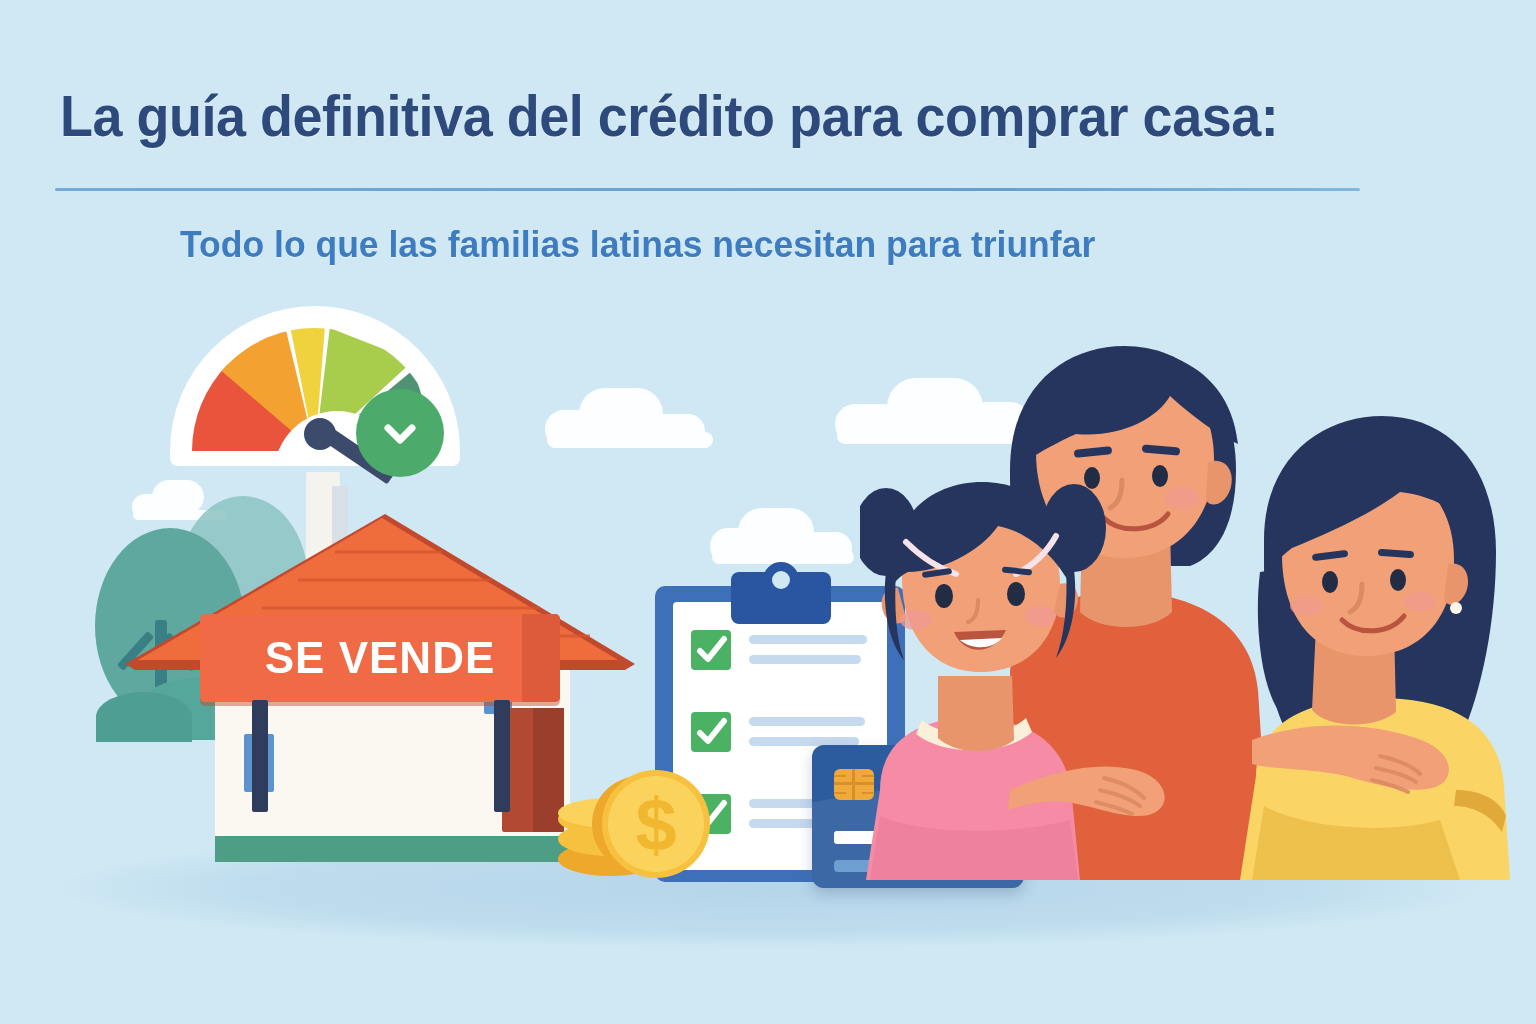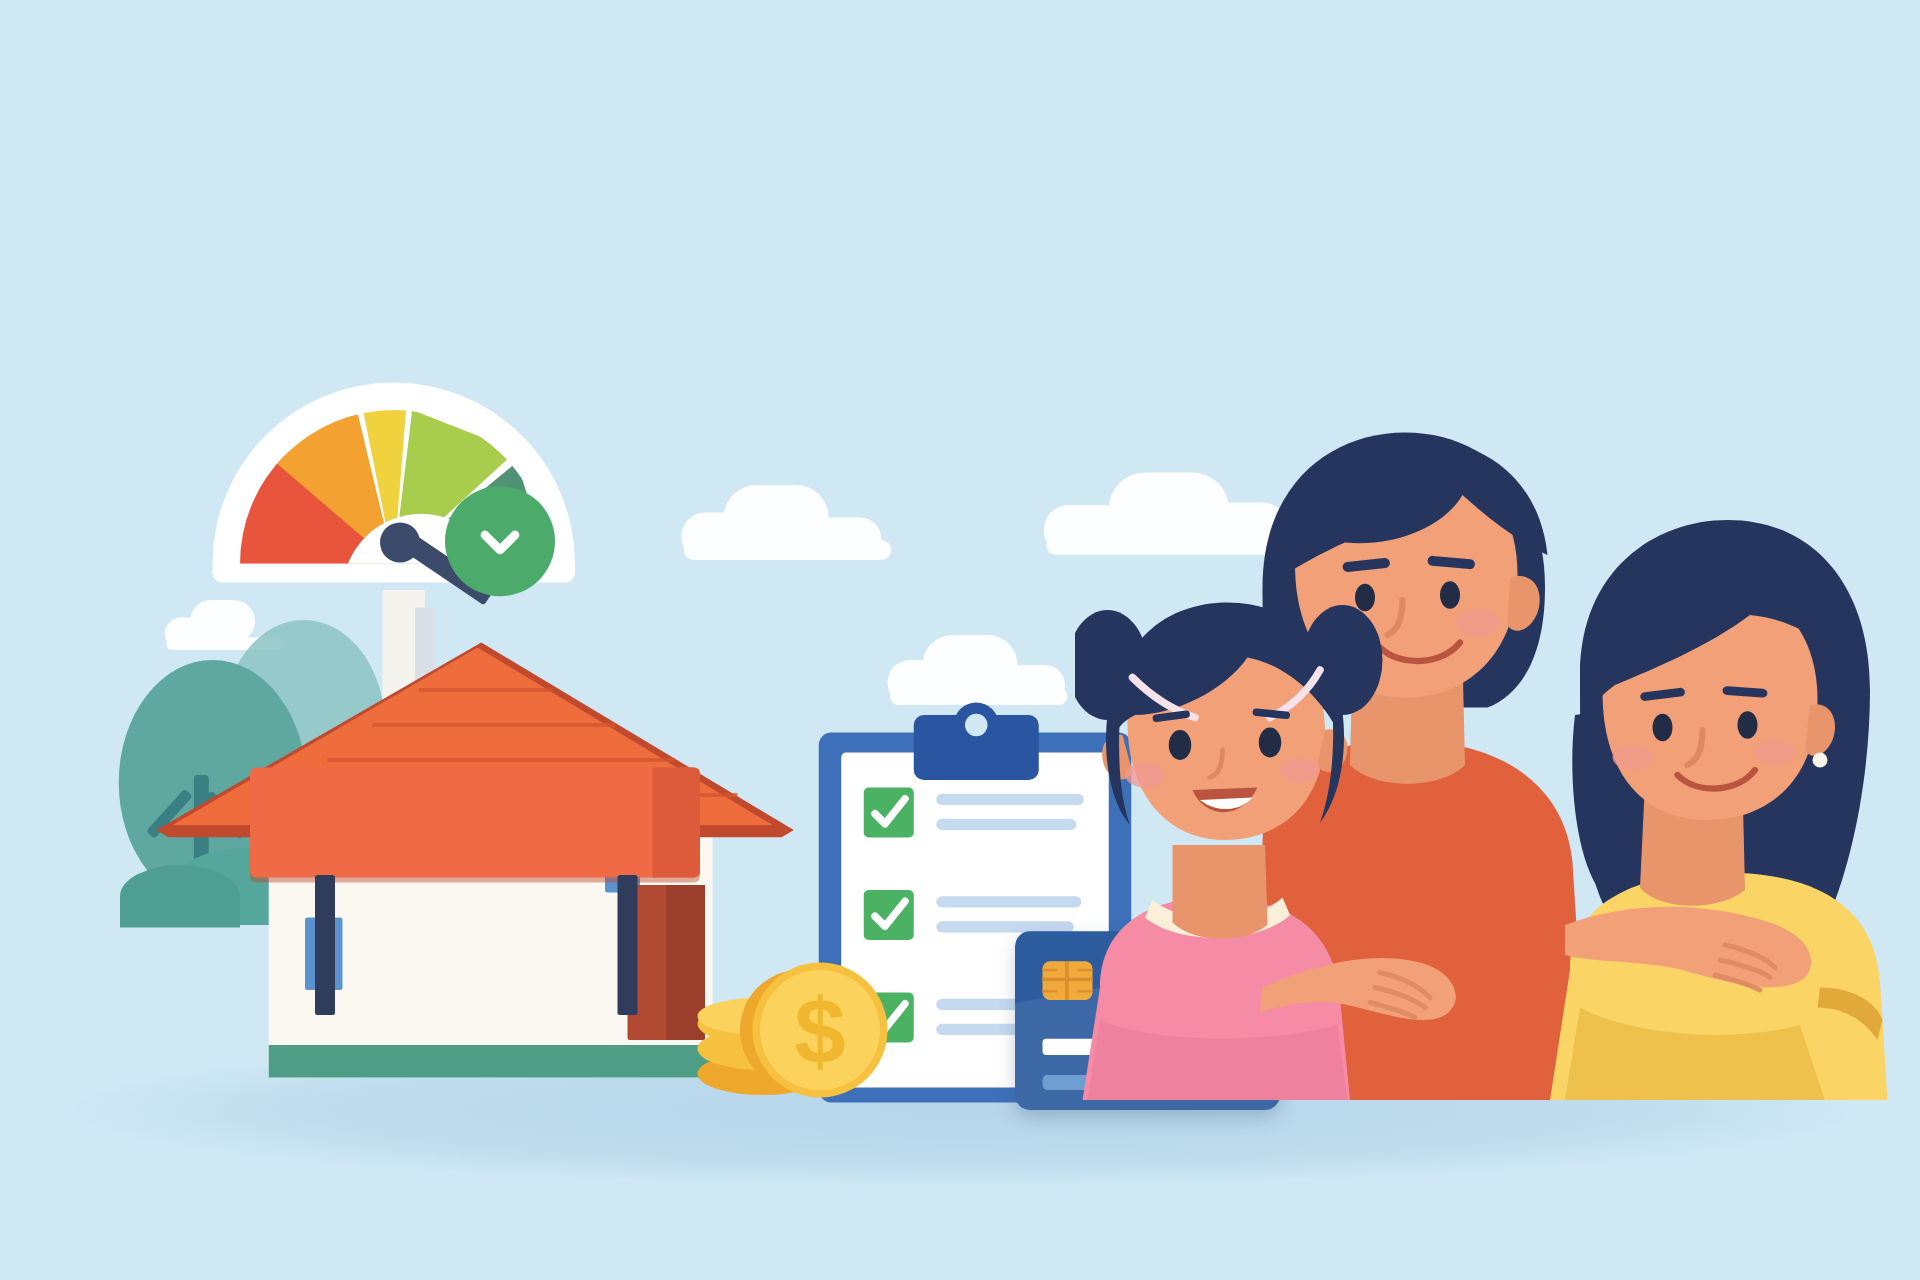--- a/index.html
+++ b/index.html
@@ -124,20 +124,25 @@
   #card-logo{position:absolute;left:143px;top:108px;width:46px;height:25px;background:#86aede;border-radius:4px;}
   #card-logo i{position:absolute;left:22px;top:0;width:3px;height:25px;background:#a9c8e8;}
 
   #people{position:absolute;left:860px;top:30px;width:660px;height:620px;}
 </style>
 </head>
 <body>
 
 <div id="stage">
 
+  <div id="header">
+    <div id="title">La guía definitiva del crédito para comprar casa:</div>
+    <div id="divider"></div>
+    <div id="subtitle">Todo lo que las familias latinas necesitan para triunfar</div>
+  </div>
 
   <div id="scene">
 
     <div class="cloud" style="left:545px;top:98px;width:170px;height:60px;">
       <div class="body" style="left:34px;top:0;width:84px;height:52px;"></div>
       <div class="body" style="left:0px;top:22px;width:60px;height:38px;"></div>
       <div class="body" style="left:104px;top:26px;width:56px;height:34px;"></div>
       <div class="base" style="left:2px;top:44px;width:166px;height:16px;"></div>
     </div>
     <div class="cloud" style="left:835px;top:88px;width:200px;height:66px;">
@@ -217,20 +222,21 @@
         </div>
 
       <div id="lawn"></div>
       <div id="h-door"></div>
       <div id="h-door-shade"></div>
     </div>
 
     <div id="sign">
       <div id="sign-board"></div>
       <div id="sign-board-shade"></div>
+      <div id="sign-text">SE VENDE</div>
       <div class="sign-leg" style="left:52px;"></div>
       <div class="sign-leg" style="left:294px;"></div>
     </div>
 
     <div id="clipboard">
       <div id="cb-back"></div>
       <div id="cb-paper">
         <div class="cb-row" style="left:18px;top:28px;width:178px;">
           <div class="cb-check">
             <svg width="40" height="40" viewBox="0 0 40 40" style="position:absolute;left:0;top:0;">

